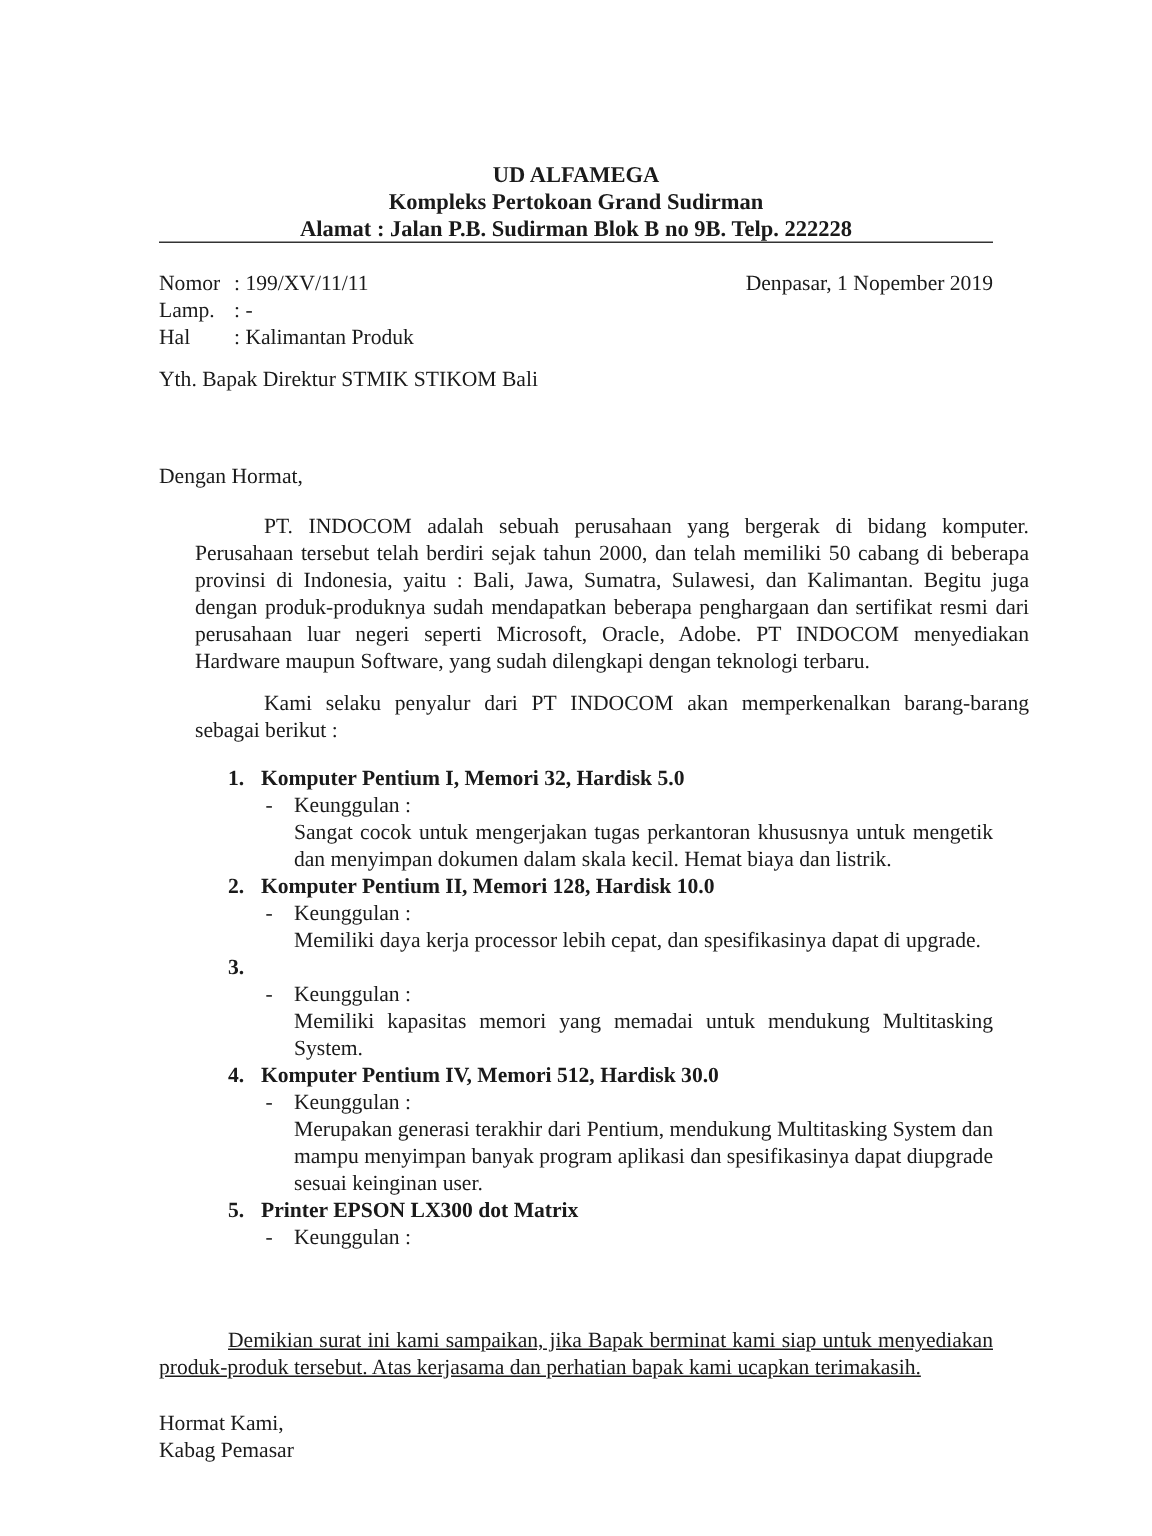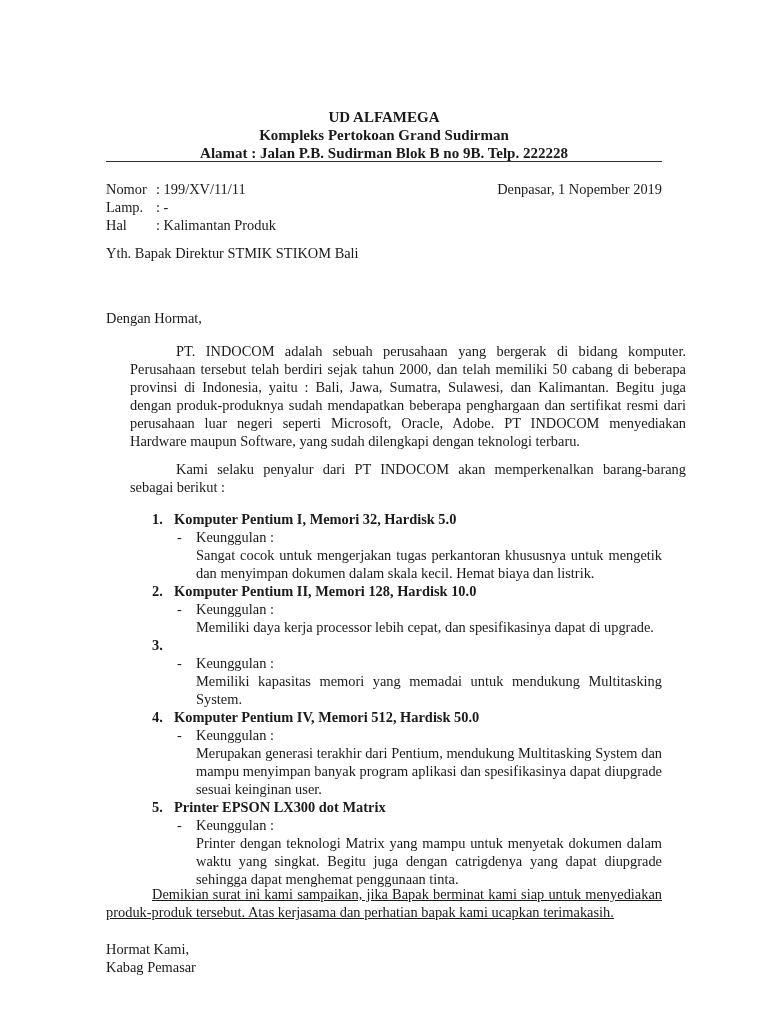--- a/index.html
+++ b/index.html
@@ -188,38 +188,37 @@
         </div>
       <div class="item-sub">
           <span class="dash">-</span>
           <span>Keunggulan :</span>
         </div>
       <div class="item-desc">Memiliki kapasitas memori yang memadai untuk mendukung Multitasking System.</div>
     </li>
     <li class="item">
       <div class="item-title">
           <span class="item-num">4.</span>
-          <span>Komputer Pentium IV, Memori 512, Hardisk 50.0</span>
+          <span>Komputer Pentium IV, Memori 512, Hardisk 30.0</span>
         </div>
       <div class="item-sub">
           <span class="dash">-</span>
           <span>Keunggulan :</span>
         </div>
       <div class="item-desc">Merupakan generasi terakhir dari Pentium, mendukung Multitasking System dan mampu menyimpan banyak program aplikasi dan spesifikasinya dapat diupgrade sesuai keinginan user.</div>
     </li>
     <li class="item">
       <div class="item-title">
           <span class="item-num">5.</span>
           <span>Printer EPSON LX300 dot Matrix</span>
         </div>
       <div class="item-sub">
           <span class="dash">-</span>
           <span>Keunggulan :</span>
         </div>
-      <div class="item-desc">Printer dengan teknologi Matrix yang mampu untuk menyetak dokumen dalam waktu yang singkat. Begitu juga dengan catrigdenya yang dapat diupgrade sehingga dapat menghemat penggunaan tinta.</div>
     </li>
   </ul>
 
   <div class="closing">Demikian surat ini kami sampaikan, jika Bapak berminat kami siap untuk menyediakan produk-produk tersebut. Atas kerjasama dan perhatian bapak kami ucapkan terimakasih.</div>
 
   <div class="signoff">
     <div>Hormat Kami,</div>
     <div>Kabag Pemasar</div>
   </div>
 

